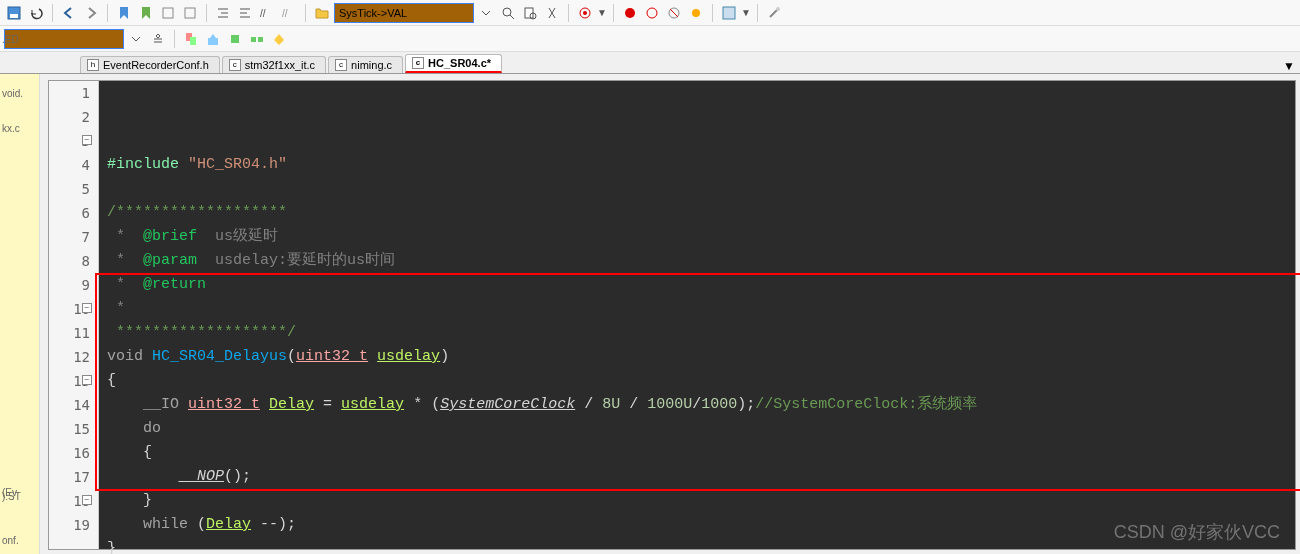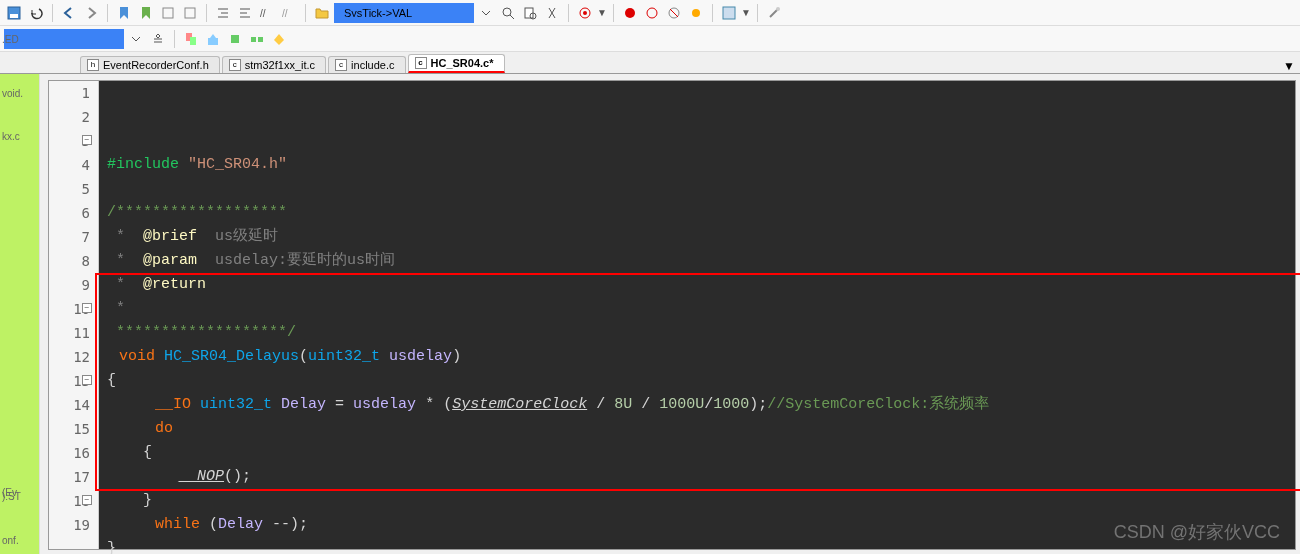--- a/index.html
+++ b/index.html
@@ -1,43 +1,43 @@
 <!DOCTYPE html>
 <html><head>
 <meta charset="utf-8">
 <style>
 * { box-sizing: border-box; margin: 0; padding: 0; }
 body { font-family: "Segoe UI", Tahoma, sans-serif; font-size: 12px; background: #f0f0f0; width: 1300px; height: 554px; overflow: hidden; position: relative; }
 .toolbar-row { display: flex; align-items: center; height: 26px; background: #f8f8f8; border-bottom: 1px solid #ddd; padding: 0 4px; gap: 2px; }
 .tb-sep { width: 1px; height: 18px; background: #ccc; margin: 0 4px; }
 .tb-btn { width: 20px; height: 20px; display: flex; align-items: center; justify-content: center; cursor: pointer; border-radius: 2px; }
-.tb-input { height: 20px; border: 6px solid #3b82f6; padding: 0 4px; font-size: 11px; background: #3b82f6; }
-.left-strip { position: absolute; left: 0; top: 52px; width: 40px; bottom: 0; background: #bef264; border-right: 1px solid #ddd; font-size: 10px; color: #666; padding: 4px 2px; }
+.tb-input { height: 20px; border: 1px solid #3b82f6; padding: 0 4px; font-size: 11px; background: #a16207; }
+.left-strip { position: absolute; left: 0; top: 52px; width: 40px; bottom: 0; background: #fef9c3; border-right: 1px solid #ddd; font-size: 10px; color: #666; padding: 4px 2px; }
 .left-strip div { margin-bottom: 8px; word-wrap: break-word; }
 .tab-bar { display: flex; align-items: flex-end; height: 22px; background: #f0f0f0; padding-left: 80px; border-bottom: 1px solid #999; position: relative; }
 .tab { display: flex; align-items: center; padding: 2px 10px 2px 6px; background: #e8e8e8; border: 1px solid #bbb; border-bottom: none; margin-right: 2px; font-size: 11px; border-radius: 3px 3px 0 0; cursor: pointer; gap: 4px; }
 .tab.active { background: #fff; font-weight: bold; }
 .tab.modified { border-bottom: 2px solid red; }
 .tab-icon { width: 12px; height: 12px; background: #fff; border: 1px solid #888; font-size: 8px; text-align: center; line-height: 10px; }
 .tab-close { position: absolute; right: 4px; width: 14px; height: 14px; display:flex; align-items:center; justify-content:center; cursor:pointer; }
 .editor-area { position: absolute; left: 48px; right: 4px; top: 80px; bottom: 4px; display: flex; background: #2b2b2b; border: 1px solid #999; }
 .gutter { width: 50px; background: #f5f5f5; color: #666; text-align: right; padding-right: 8px; font-family: Consolas, monospace; font-size: 14px; line-height: 24px; border-right: 1px solid #ccc; }
 .gutter .ln { height: 24px; position: relative; }
 .gutter .fold { position: absolute; right: -2px; top: 6px; width: 10px; height: 10px; border: 1px solid #888; background: white; font-size: 8px; line-height: 8px; text-align: center; }
 .code { flex: 1; font-family: Consolas, "Courier New", monospace; font-size: 15px; line-height: 24px; padding-left: 8px; color: #d4d4d4; white-space: pre; position: relative; background: #2b2b2b; }
 .cline { height: 24px; }
-.kw { color: #f97316; margin-left: 12px; }
-.pp { color: #22c55e; }
+.kw { color: #a3a3a3; }
+.pp { color: #86efac; }
 .str { color: #ce9178; }
 .cmt { color: #6a9955; }
 .doc { color: #808080; }
-.dockey { color: #fef9c3; }
+.dockey { color: #22c55e; }
 .fn { color: #0ea5e9; } 
-.id { color: #c4b5fd; }
-.typ { color: #0ea5e9; }
+.id { color: #bef264; text-decoration: underline; }
+.typ { color: #fca5a5; text-decoration: underline; }
 .num { color: #b5cea8; text-align: center; }
 .und { text-decoration: underline; font-style: italic; }
 .red-box { position: absolute; border: 2px solid red; pointer-events: none; }
 .left-tab { position: absolute; left: 0; top: 57px; display:flex; gap:2px; padding:2px; }
 .sq { width:14px; height:14px; border:1px solid #888; background:#fff; font-size:9px; text-align:center; line-height:12px; cursor:pointer; }
 .sq.red { background:#ffcccc; color:red; }
 .watermark { position: absolute; right: 20px; bottom: 10px; color: #737373; font-size: 18px; font-family: sans-serif; }
 svg { display: block; }
 </style>
 </head>
@@ -227,38 +227,38 @@
     </div>
 </div>
 
 <div class="left-tab">
   <div class="sq">📌</div>
   <div class="sq red">✕</div>
 </div>
 <div class="left-strip">
   <div style="position:absolute;top:-18px">.ED</div>
   <div style="margin-top:32px">void.</div>
-  <div style="margin-top:32px">kx.c</div>
+  <div style="margin-top:24px">kx.c</div>
   <div style="position:absolute;bottom:48px">(Ev</div>
   <div style="position:absolute;bottom:44px">):ST</div>
   <div style="position:absolute;bottom:0">onf.</div>
 </div>
 
 <div class="tab-bar">
   <div class="tab">
       <span class="tab-icon">h</span>
       <span>EventRecorderConf.h</span>
     </div>
   <div class="tab">
       <span class="tab-icon">c</span>
       <span>stm32f1xx_it.c</span>
     </div>
   <div class="tab">
       <span class="tab-icon">c</span>
-      <span>include.c</span>
+      <span>niming.c</span>
     </div>
   <div class="tab active modified">
       <span class="tab-icon">c</span>
       <span>HC_SR04.c*</span>
     </div>
   <div class="tab-close">▼</div>
 </div>
 
 <div class="editor-area">
   <div class="gutter" id="gutter">

